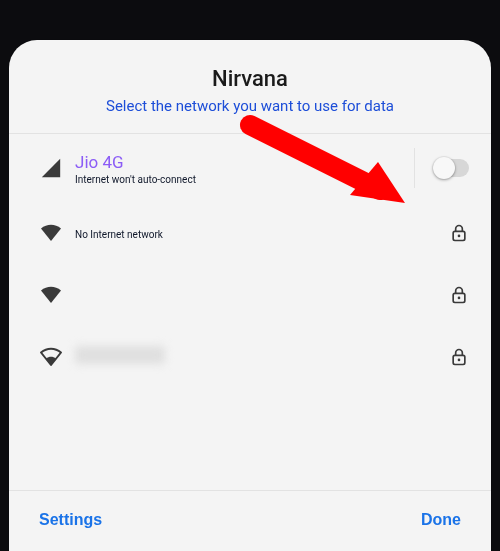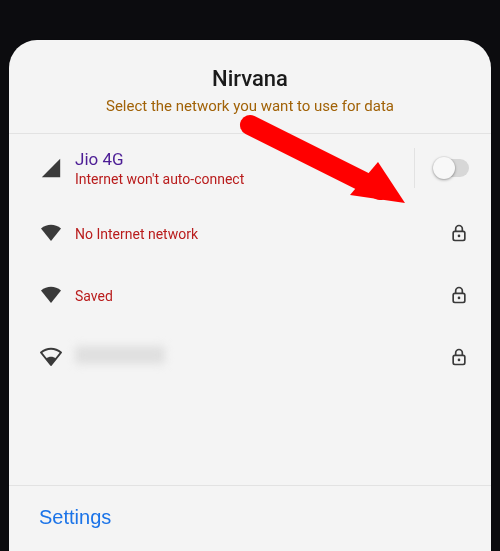--- a/index.html
+++ b/index.html
@@ -24,43 +24,43 @@
     text-align:center;
   }
   .title{
     font-size:22px;
     color:#1a1a1a;
     font-weight:500;
     margin-bottom:6px;
   }
   .subtitle{
     font-size:15px;
-    color:#a16207;
+    color:#1d4ed8;
     font-weight:400;
   }
   .divider{
     height:1px;background:#e2e2e2;
   }
   .list{flex:1;overflow:hidden;}
   .row{
     display:flex;align-items:center;
     padding:14px 22px 14px 18px;
     min-height:62px;
     box-sizing:border-box;
   }
   .icon-slot{
     width:48px;flex:0 0 48px;
     display:flex;align-items:center;justify-content:center;
   }
   .txt{flex:1;min-width:0;}
   .p-title{
-    font-size:17px;color:#4c1d95;font-weight:400;
+    font-size:17px;color:#8b5cf6;font-weight:400;
   }
   .p-sub{
-    font-size:14px;color:#b91c1c;margin-top:2px;
+    font-size:10px;color:#0f172a;margin-top:2px;
   }
   .blurred .p-title{
     background:#dfdfdf;color:transparent;border-radius:4px;
     filter:blur(4px);width:90px;height:18px;display:inline-block;
   }
   .trail{
     flex:0 0 auto;display:flex;align-items:center;gap:14px;
   }
   .vline{
     width:1px;height:40px;background:#e2e2e2;margin-right:4px;
@@ -73,21 +73,21 @@
     content:"";position:absolute;left:0;top:-2px;
     width:22px;height:22px;border-radius:50%;
     background:#f8f8f8;
     box-shadow:0 1px 3px rgba(0,0,0,.35),0 0 0 1px rgba(0,0,0,.04);
   }
   .footer{
     display:flex;justify-content:space-between;align-items:center;
     padding:14px 26px 16px;
   }
   .link-btn{
-    font-size:20px;color:#1a73e8;font-weight:400;
+    font-size:16px;color:#1a73e8;font-weight:700;
     background:none;border:none;padding:6px 4px;cursor:pointer;
   }
   
   .arrow{
     position:absolute;left:230px;top:110px;width:200px;height:120px;
     pointer-events:none;
   }
   svg{display:block;}
 </style>
 </head>
@@ -139,21 +139,20 @@
       </div>
     </div>
 
     <div class="row">
       <div class="icon-slot">
         <svg width="24" height="24" viewBox="0 0 24 24">
             <path d="M12 20 L22 7.5 C16 2.5 8 2.5 2 7.5 Z" fill="#3a3a3a"></path>
           </svg>
       </div>
       <div class="txt">
-        <div class="p-sub">Saved</div>
       </div>
       <div class="trail">
         <span>
           <svg width="20" height="20" viewBox="0 0 24 24">
               <rect x="5" y="10" width="14" height="11" rx="2" fill="none" stroke="#3a3a3a" stroke-width="2"></rect>
               <path d="M8 10 V7 a4 4 0 0 1 8 0 V10" fill="none" stroke="#3a3a3a" stroke-width="2"></path>
               <circle cx="12" cy="15.5" r="1.6" fill="#3a3a3a"></circle>
             </svg>
         </span>
       </div>
@@ -178,20 +177,21 @@
             </svg>
         </span>
       </div>
     </div>
 
   </div>
 
   <div class="divider"></div>
   <div class="footer">
     <button class="link-btn">Settings</button>
+    <button class="link-btn">Done</button>
   </div>
 
 </div>
 
 <div class="arrow">
   <svg width="200" height="120" viewBox="0 0 200 120">
     <line x1="20" y1="15" x2="150" y2="80" stroke="#ff0000" stroke-width="20" stroke-linecap="round"></line>
     <polygon points="175,93 120,85 148,52" fill="#ff0000"></polygon>
   </svg>
 </div>

